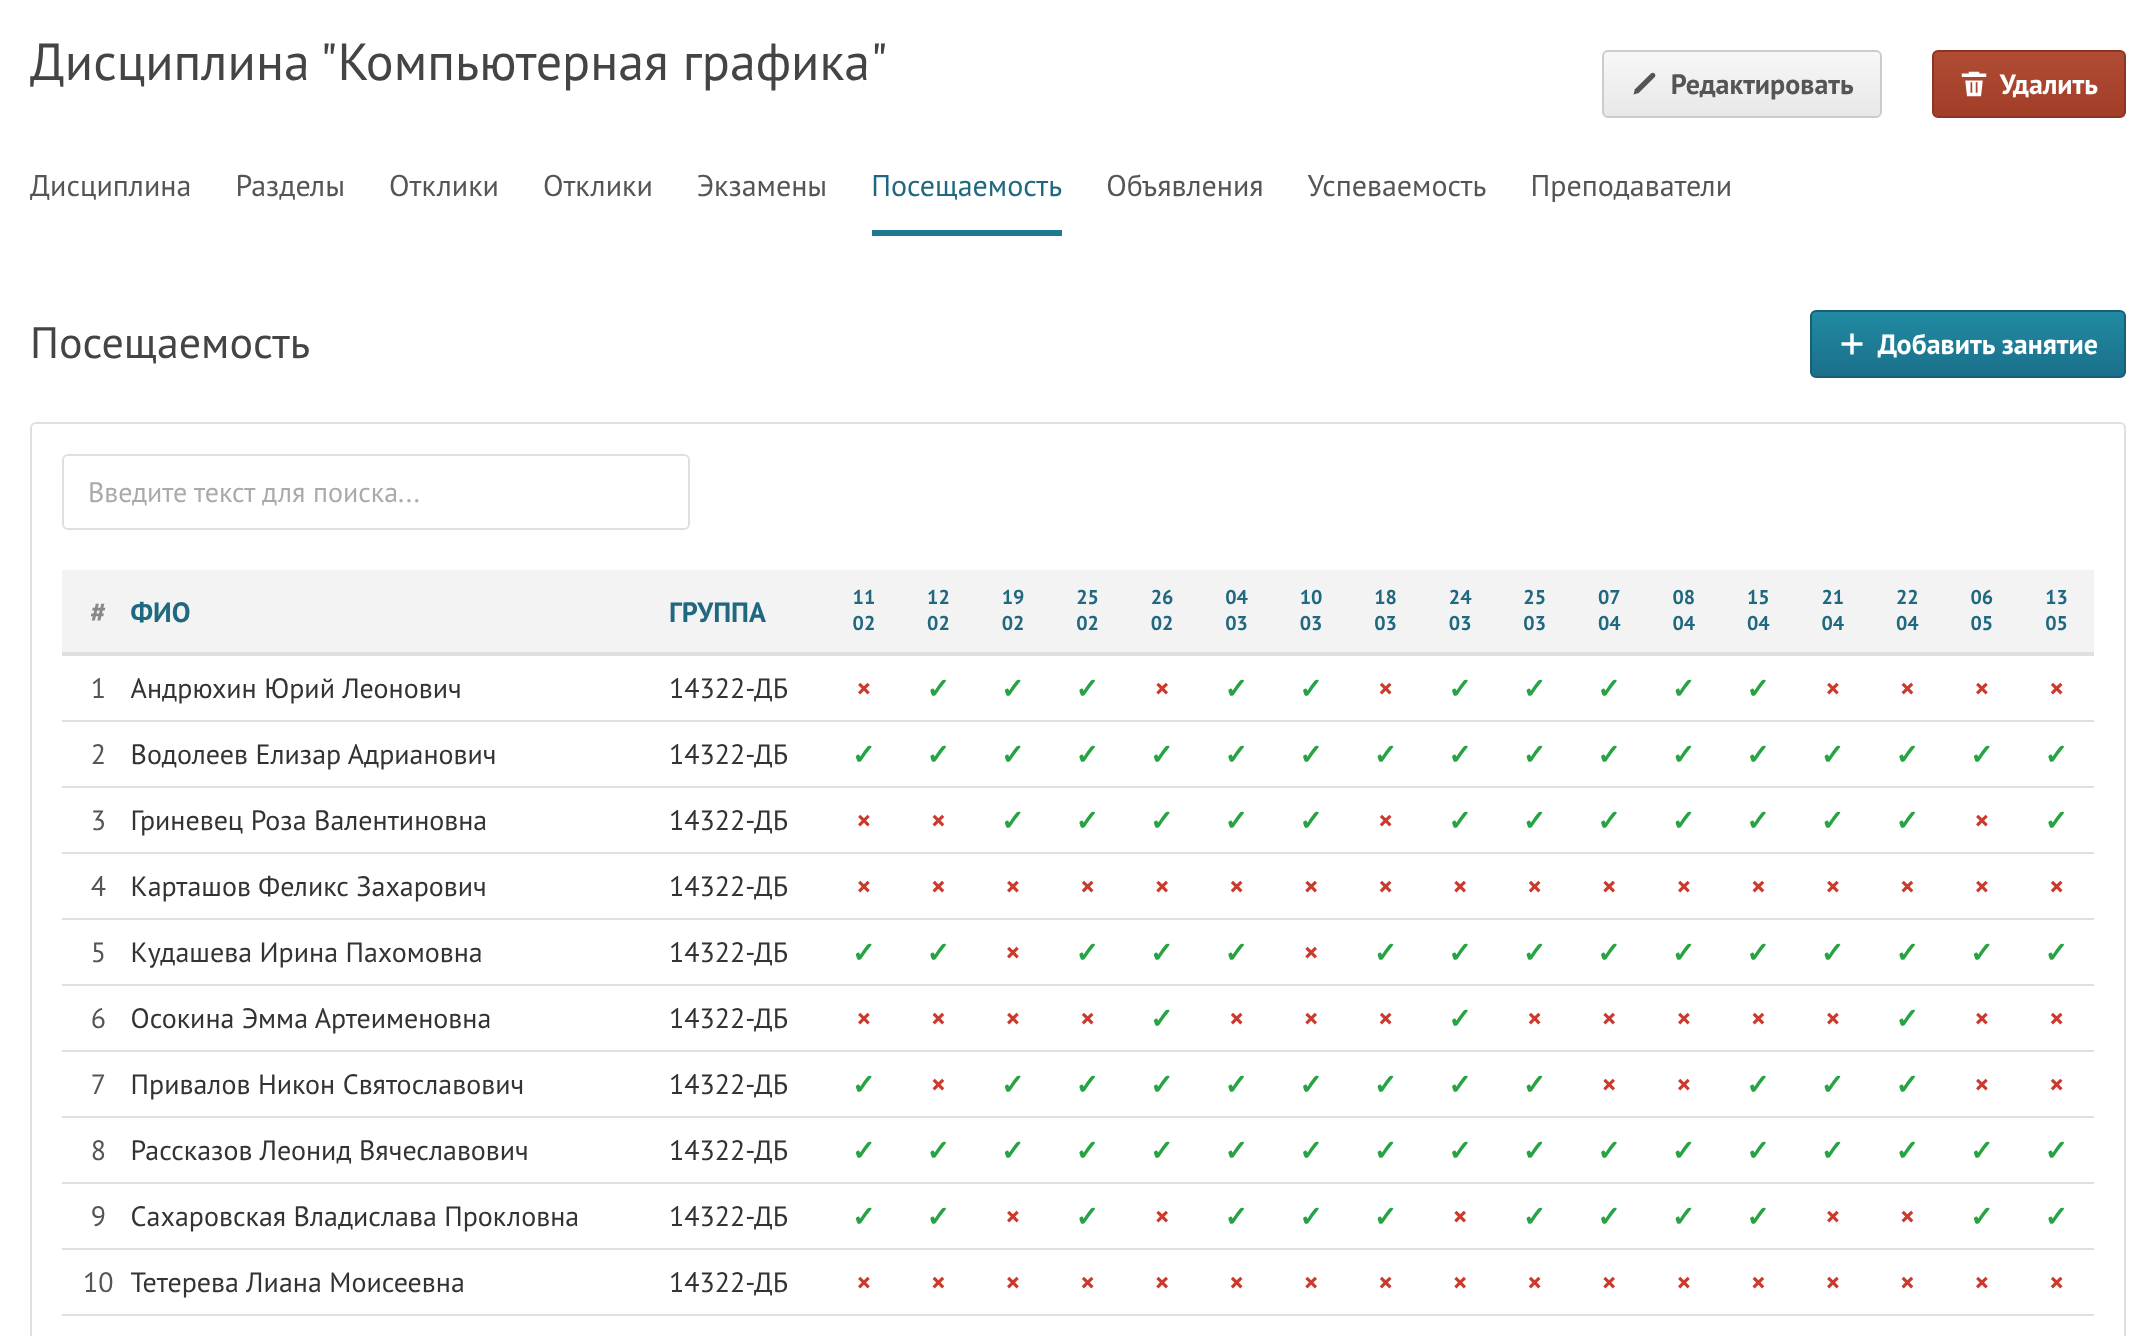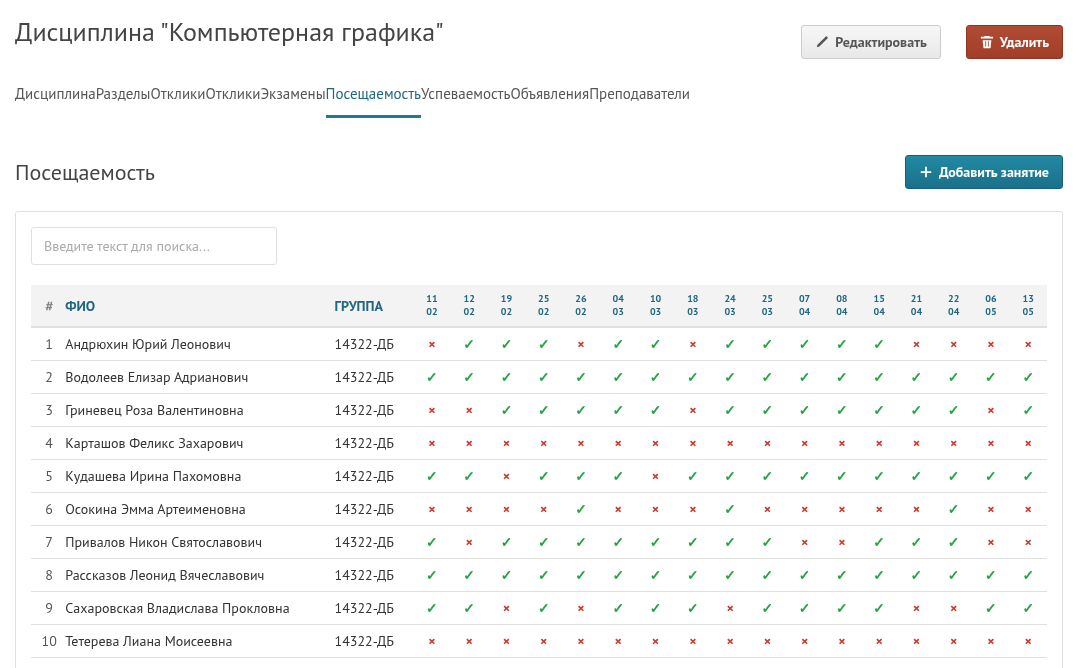--- a/index.html
+++ b/index.html
@@ -68,20 +68,21 @@
     color:#fff;
   }
   .btn-primary{
     background:linear-gradient(#228aa3, #1a708a);
     border-color:#16607a;
     color:#fff;
   }
   .icon-svg{width:14px;height:14px;display:inline-block;vertical-align:middle;}
   .tabs{
     display:flex;
+    gap:22px;
     border-bottom:none;
     margin-bottom:30px;
     flex-wrap:wrap;
   }
   .tab{
     padding:6px 0 12px 0;
     color:#555;
     cursor:pointer;
     font-size:15px;
   }
@@ -95,21 +96,21 @@
     justify-content:space-between;
     align-items:center;
     margin-bottom:15px;
   }
   .panel{
     border:1px solid var(--border);
     border-radius:3px;
     padding:15px;
   }
   .search-box{
-    width:246px;
+    width:314px;
     padding:9px 12px;
     border:1px solid var(--border);
     border-radius:3px;
     font-size:14px;
     color:#999;
     margin-bottom:20px;
     font-family:inherit;
   }
   .search-box::placeholder{color:#aaa;}
   table{
@@ -164,22 +165,22 @@
   </div>
 </div>
 
 <div class="tabs" id="tabs-container">
     <div class="tab">Дисциплина</div>
     <div class="tab">Разделы</div>
     <div class="tab">Отклики</div>
     <div class="tab">Отклики</div>
     <div class="tab">Экзамены</div>
     <div class="tab active">Посещаемость</div>
+    <div class="tab">Объявления</div>
     <div class="tab">Успеваемость</div>
-    <div class="tab">Объявления</div>
     <div class="tab">Преподаватели</div>
   </div>
 
 <div class="section-header">
   <h2>Посещаемость</h2>
   <button class="btn btn-primary">
     <svg class="icon-svg" viewBox="0 0 16 16" fill="currentColor">
         <path d="M7 2h2v5h5v2H9v5H7V9H2V7h5V2z"></path>
       </svg>
     <span>Добавить занятие</span>

